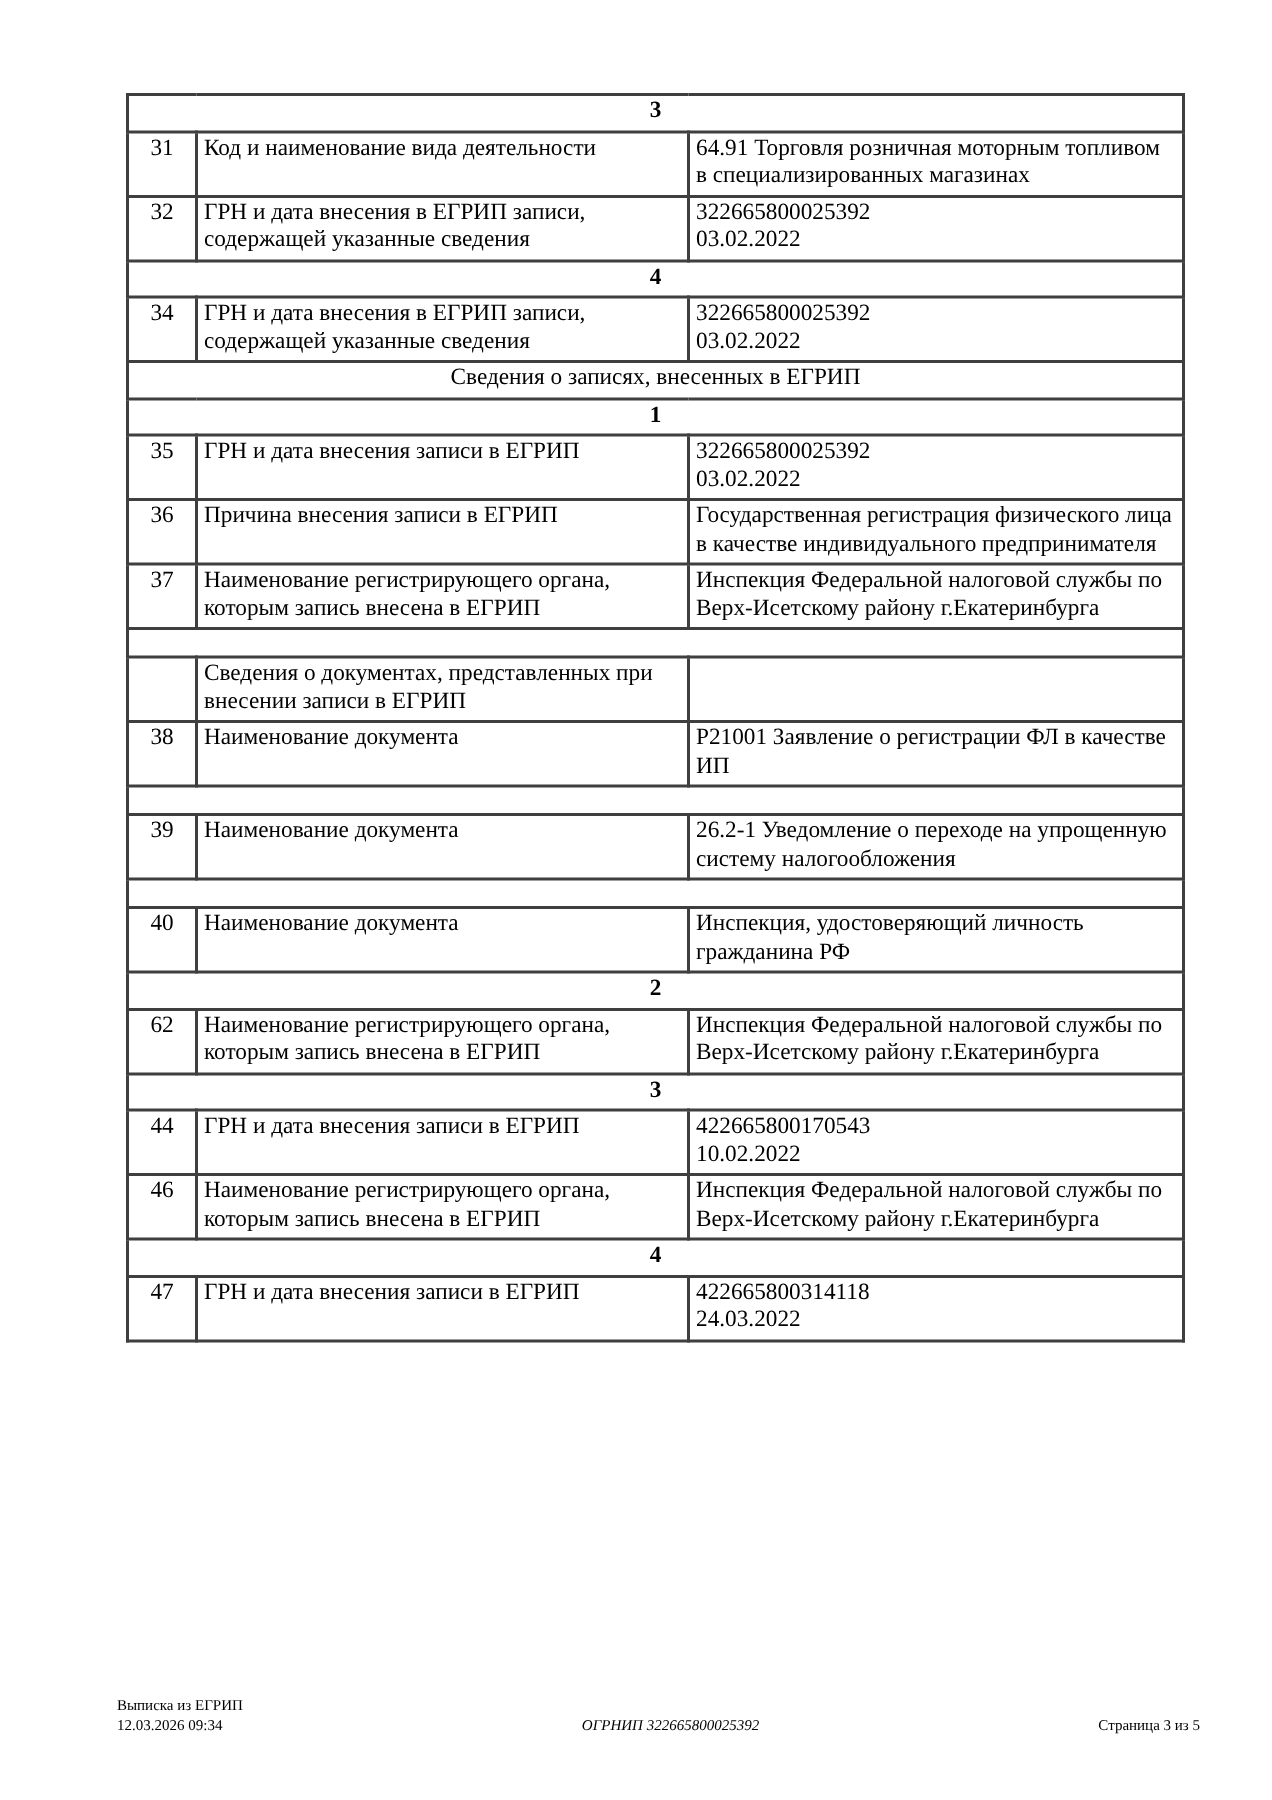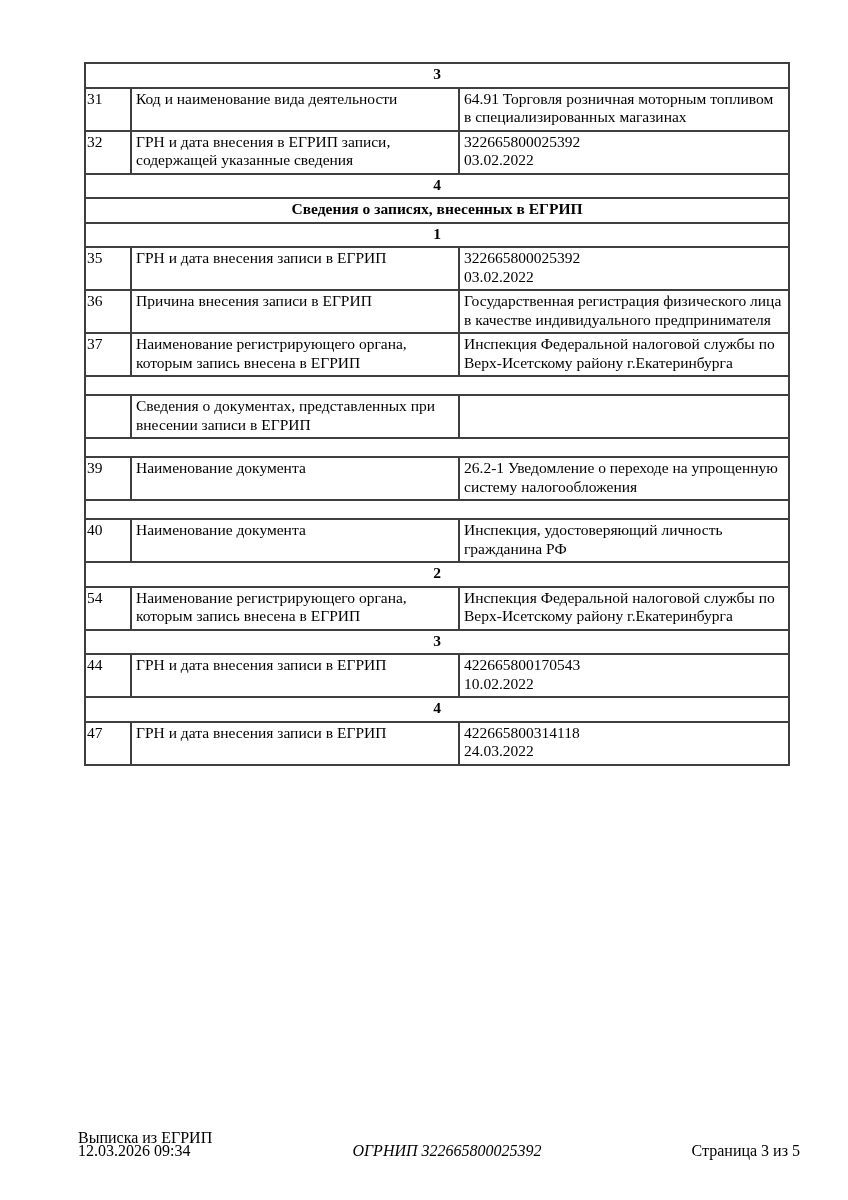--- a/index.html
+++ b/index.html
@@ -26,44 +26,44 @@
   .doc-table td {
     border: 2px solid #3f3f3f;
     vertical-align: top;
     font-size: 15.5px;
     line-height: 18.5px;
     padding: 1px 4px 3px 4px;
     white-space: pre-line;
     word-wrap: break-word;
   }
   td.num-cell {
-    text-align: left;
+    text-align: center;
     padding-left: 1px;
     padding-right: 1px;
   }
   td.section-cell {
     text-align: center;
     font-weight: bold;
     white-space: normal;
   }
   td.header-cell {
     text-align: center;
-    font-weight: bold;
+    font-weight: normal;
     white-space: normal;
   }
   tr.spacer-row td {
     height: 17px;
     padding: 0;
   }
   .page-footer {
     position: absolute;
     left: 78px;
     top: 1131px;
     width: 722px;
-    font-size: 16px;
+    font-size: 10px;
     line-height: 13px;
   }
   .footer-line-1 {
     text-align: left;
   }
   .footer-line-2 {
     display: flex;
     justify-content: space-between;
     align-items: baseline;
   }
@@ -99,20 +99,26 @@
       <tr>
         <td class="num-cell">32</td>
         <td class="label-cell">ГРН и дата внесения в ЕГРИП записи, содержащей указанные сведения</td>
         <td class="value-cell">322665800025392
 03.02.2022</td>
       </tr>
       <tr>
         <td colspan="3" class="section-cell">4</td>
       </tr>
       <tr>
+        <td class="num-cell">34</td>
+        <td class="label-cell">ГРН и дата внесения в ЕГРИП записи, содержащей указанные сведения</td>
+        <td class="value-cell">322665800025392
+03.02.2022</td>
+      </tr>
+      <tr>
         <td colspan="3" class="header-cell">Сведения о записях, внесенных в ЕГРИП</td>
       </tr>
       <tr>
         <td colspan="3" class="section-cell">1</td>
       </tr>
       <tr>
         <td class="num-cell">35</td>
         <td class="label-cell">ГРН и дата внесения записи в ЕГРИП</td>
         <td class="value-cell">322665800025392
 03.02.2022</td>
@@ -128,52 +134,62 @@
         <td class="value-cell">Инспекция Федеральной налоговой службы по Верх-Исетскому району г.Екатеринбурга</td>
       </tr>
       <tr class="spacer-row">
         <td colspan="3"></td>
       </tr>
       <tr>
         <td class="num-cell"></td>
         <td class="label-cell">Сведения о документах, представленных при внесении записи в ЕГРИП</td>
         <td class="value-cell"></td>
       </tr>
+      <tr>
+        <td class="num-cell">38</td>
+        <td class="label-cell">Наименование документа</td>
+        <td class="value-cell">Р21001 Заявление о регистрации ФЛ в качестве ИП</td>
+      </tr>
       <tr class="spacer-row">
         <td colspan="3"></td>
       </tr>
       <tr>
         <td class="num-cell">39</td>
         <td class="label-cell">Наименование документа</td>
         <td class="value-cell">26.2-1 Уведомление о переходе на упрощенную систему налогообложения</td>
       </tr>
       <tr class="spacer-row">
         <td colspan="3"></td>
       </tr>
       <tr>
         <td class="num-cell">40</td>
         <td class="label-cell">Наименование документа</td>
         <td class="value-cell">Инспекция, удостоверяющий личность гражданина РФ</td>
       </tr>
       <tr>
         <td colspan="3" class="section-cell">2</td>
       </tr>
       <tr>
-        <td class="num-cell">54</td>
+        <td class="num-cell">62</td>
         <td class="label-cell">Наименование регистрирующего органа, которым запись внесена в ЕГРИП</td>
         <td class="value-cell">Инспекция Федеральной налоговой службы по Верх-Исетскому району г.Екатеринбурга</td>
       </tr>
       <tr>
         <td colspan="3" class="section-cell">3</td>
       </tr>
       <tr>
         <td class="num-cell">44</td>
         <td class="label-cell">ГРН и дата внесения записи в ЕГРИП</td>
         <td class="value-cell">422665800170543
 10.02.2022</td>
+      </tr>
+      <tr>
+        <td class="num-cell">46</td>
+        <td class="label-cell">Наименование регистрирующего органа, которым запись внесена в ЕГРИП</td>
+        <td class="value-cell">Инспекция Федеральной налоговой службы по Верх-Исетскому району г.Екатеринбурга</td>
       </tr>
       <tr>
         <td colspan="3" class="section-cell">4</td>
       </tr>
       <tr>
         <td class="num-cell">47</td>
         <td class="label-cell">ГРН и дата внесения записи в ЕГРИП</td>
         <td class="value-cell">422665800314118
 24.03.2022</td>
       </tr>

